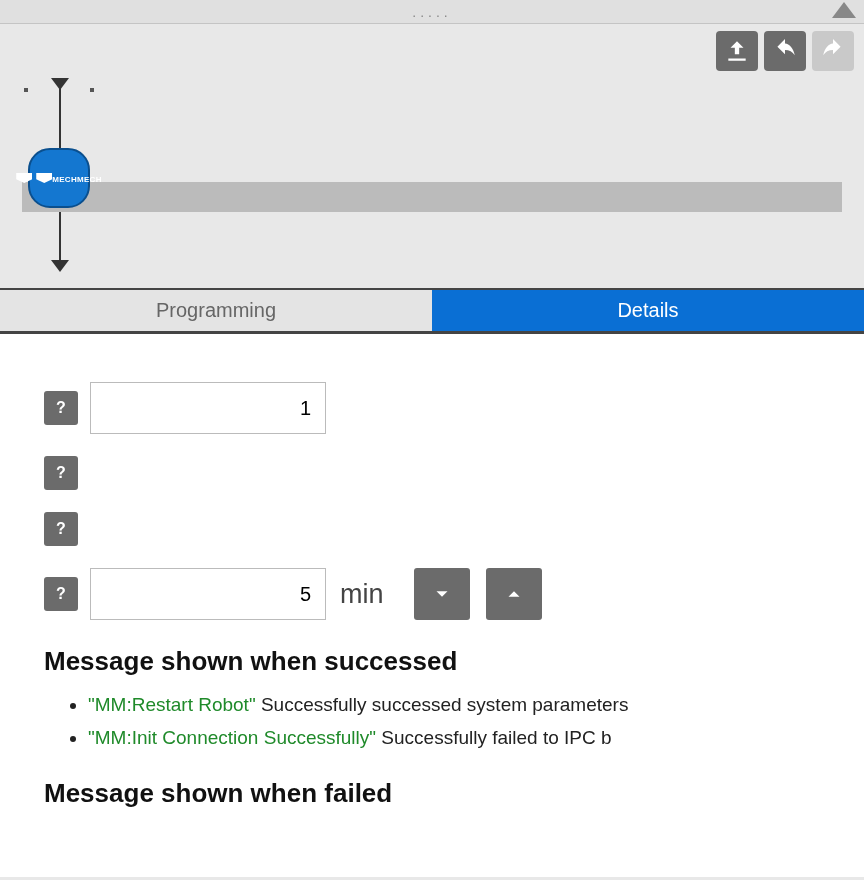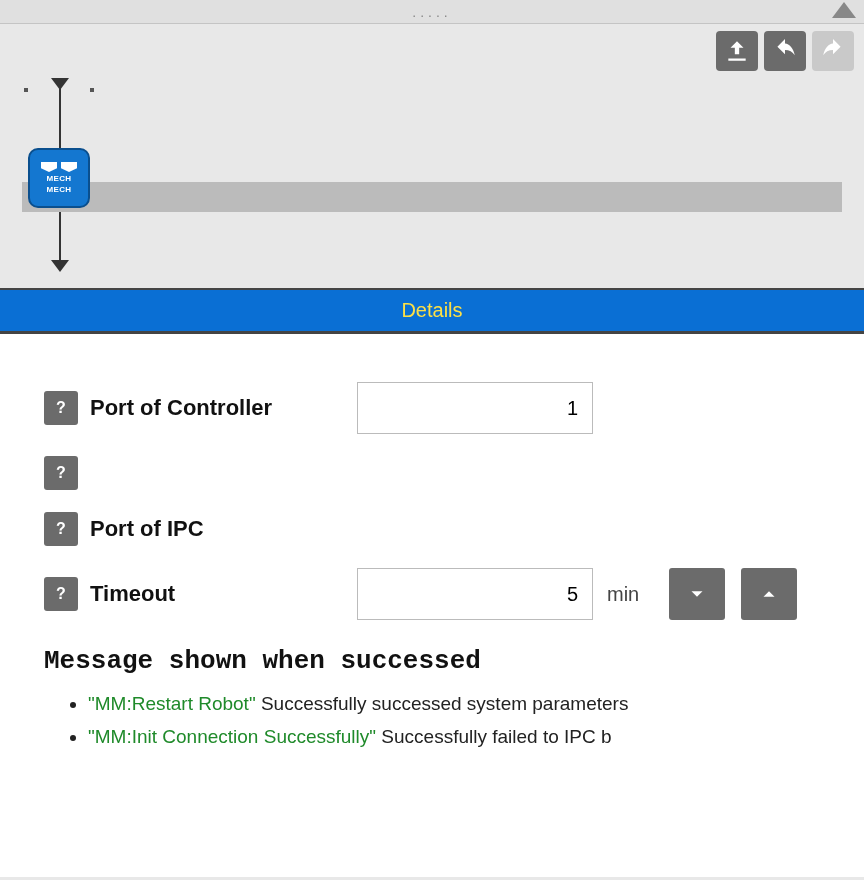--- a/index.html
+++ b/index.html
@@ -84,22 +84,22 @@
     transform: rotate(180deg);
   }
   .flow-tick1, .flow-tick2 { position:absolute; width:4px; height:4px; background:#555; top:10px; }
   .flow-tick1 { left:24px; } .flow-tick2 { left:90px; }
   .node {
     position: absolute;
     left: 28px; top: 70px;
     width: 62px; height: 60px;
     background: #1477d0;
     border: 2px solid #0a4f8e;
-    border-radius: 10px;
-    display:flex; flex-direction:column; align-items:center; justify-content:center;
+    border-radius: 22px;
+    display:flex; align-items:center; justify-content:center;
   }
   .node .eyes { display:flex; gap:4px; }
   .node .eye {
     width: 16px; height: 10px;
     background: #fff;
     clip-path: polygon(0 0, 100% 0, 100% 62%, 50% 100%, 0 62%);
   }
   .node .label { color:#fff; font-size:8px; font-weight:700; line-height:1; margin-top:3px; text-align:center; letter-spacing:0.3px;}
   
   .tabs {
@@ -108,21 +108,21 @@
     border-top: 2px solid #444;
     border-bottom: 3px solid #444;
   }
   .tab {
     flex: 1;
     display:flex; align-items:center; justify-content:center;
     font-size: 20px;
     background: #e4e4e4;
     color: #666;
   }
-  .tab.active { background: #0a6fd4; color: #fde047; }
+  .tab.active { background: #0a6fd4; color: #ffffff; }
   
   .details {
     background: #fff;
     height: 543px;
     overflow-y: auto;
     padding: 48px 44px 20px 44px;
     position: relative;
   }
   .details::-webkit-scrollbar { width: 12px; }
   .details::-webkit-scrollbar-track { background: #f0f0f0; }
@@ -146,33 +146,33 @@
     flex-shrink:0;
   }
   .form-input {
     width: 236px; height: 52px;
     border: 1px solid #bbb;
     font-size: 20px;
     text-align: right;
     padding: 0 14px;
     font-family: inherit;
   }
-  .unit { font-size: 20px; color:#444; margin-left:2px; margin-right:14px;}
+  .unit { font-size: 27px; color:#444; margin-left:2px; margin-right:14px;}
   .stepper-btn {
     width: 56px; height: 52px;
     background: #6b6b6b; color:#fff;
     border-radius: 3px;
     display:flex; align-items:center; justify-content:center;
     flex-shrink:0;
     margin-left: 4px;
   }
   .stepper-btn svg { width: 22px; height: 22px; }
   .section-heading {
     font-weight: bold; font-size: 26px; color:#111;
-    margin-top: 26px; margin-bottom: 14px; font-family: Liberation Mono, monospace;
+    margin-top: 26px; margin-bottom: 14px;
   }
   ul.msg-list { padding-left: 44px; }
   ul.msg-list li { font-size: 19px; color:#222; margin-bottom: 4px; line-height:1.5; }
   .msg-tag { color: #1f8a2a; }
 </style>
 </head>
 <body>
 
 <div class="top-handle">
   <span class="dots">.....</span>
@@ -208,57 +208,56 @@
     <div class="eyes">
       <div class="eye"></div>
         <div class="eye"></div>
     </div>
     <div class="label">MECH</div>
     <div class="label">MECH</div>
   </div>
 </div>
 
 <div class="tabs">
+  <div class="tab">Programming</div>
   <div class="tab active">Details</div>
 </div>
 
 <div class="details">
 
   <div class="form-row">
     <div class="help-btn">?</div>
-    <div class="form-label">Port of Controller</div>
     <input class="form-input" value="1" style="">
   </div>
 
   <div class="form-row">
     <div class="help-btn">?</div>
   </div>
 
   <div class="form-row">
     <div class="help-btn">?</div>
-    <div class="form-label">Port of IPC</div>
-  </div>
-
-  <div class="form-row">
-    <div class="help-btn">?</div>
-    <div class="form-label">Timeout</div>
+  </div>
+
+  <div class="form-row">
+    <div class="help-btn">?</div>
     <input class="form-input" value="5" style="">
     <span class="unit">min</span>
     <div class="stepper-btn">
       <svg viewBox="0 0 24 24">
           <path fill="#fff" d="M6 9l6 6 6-6z"></path>
         </svg>
     </div>
     <div class="stepper-btn">
       <svg viewBox="0 0 24 24">
           <path fill="#fff" d="M6 15l6-6 6 6z"></path>
         </svg>
     </div>
   </div>
 
   <div class="section-heading">Message shown when successed</div>
   <ul class="msg-list">
     <li><span class="msg-tag">"MM:Restart Robot"</span><span> Successfully successed system parameters</span></li>
     <li><span class="msg-tag">"MM:Init Connection Successfully"</span><span> Successfully failed to IPC b</span></li>
   </ul>
 
+  <div class="section-heading">Message shown when failed</div>
 
 </div>
 
 </body></html>

